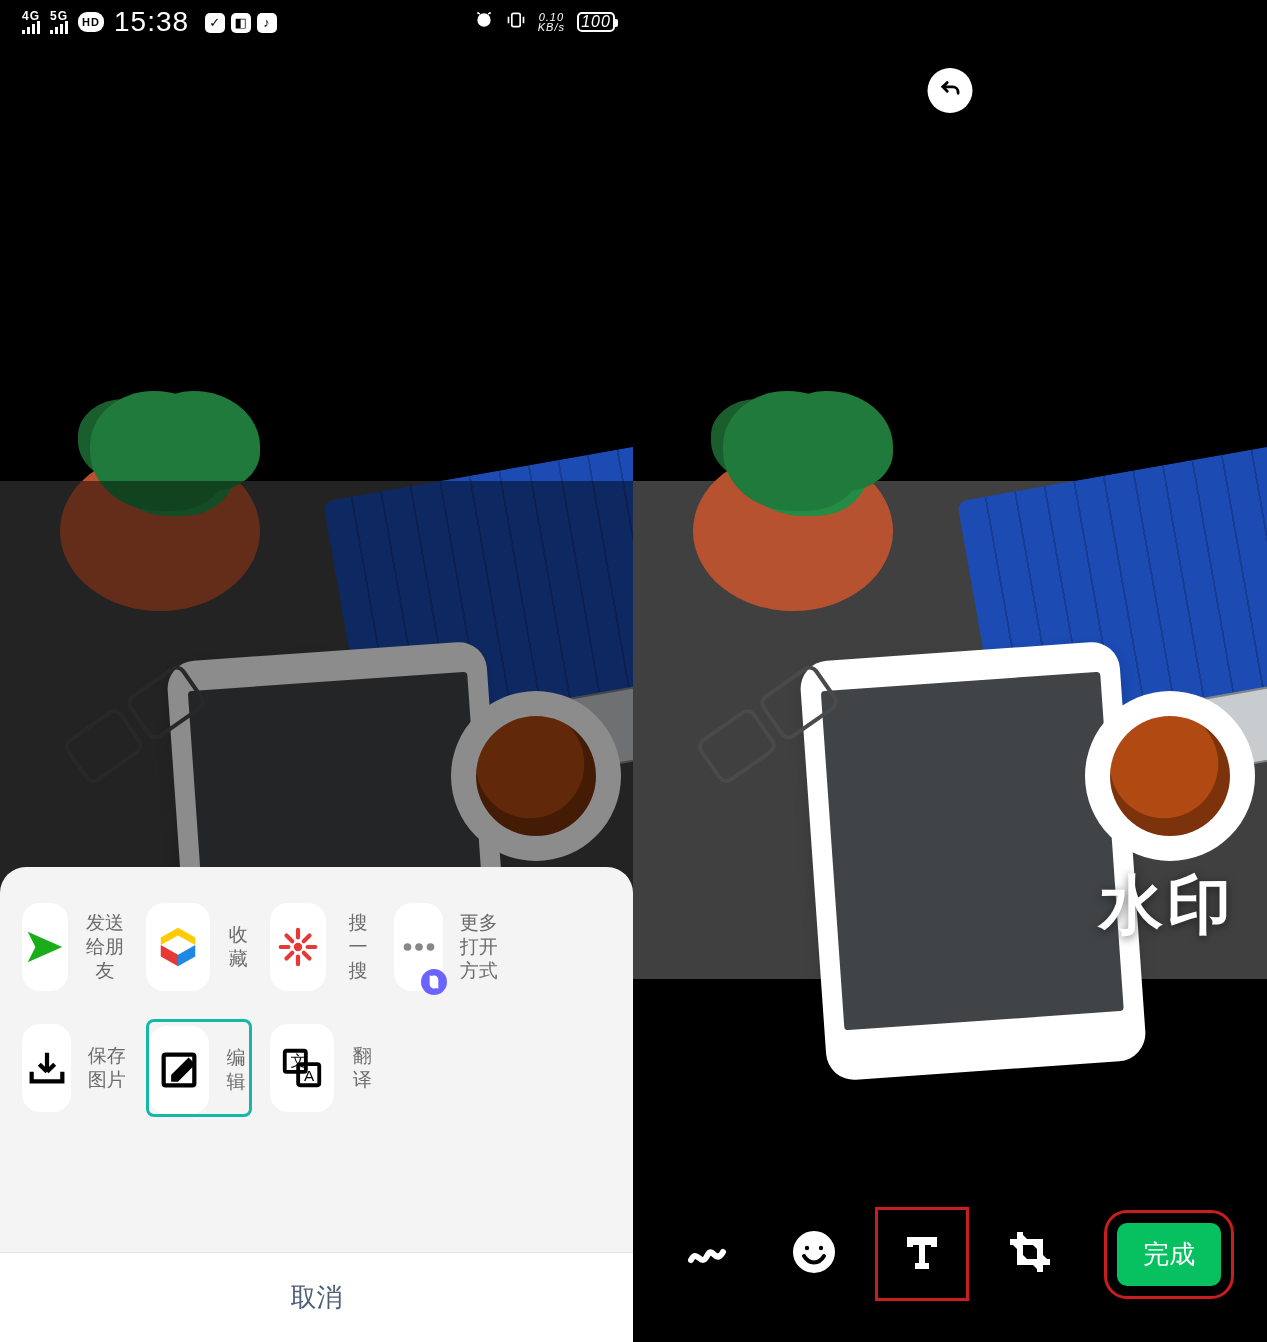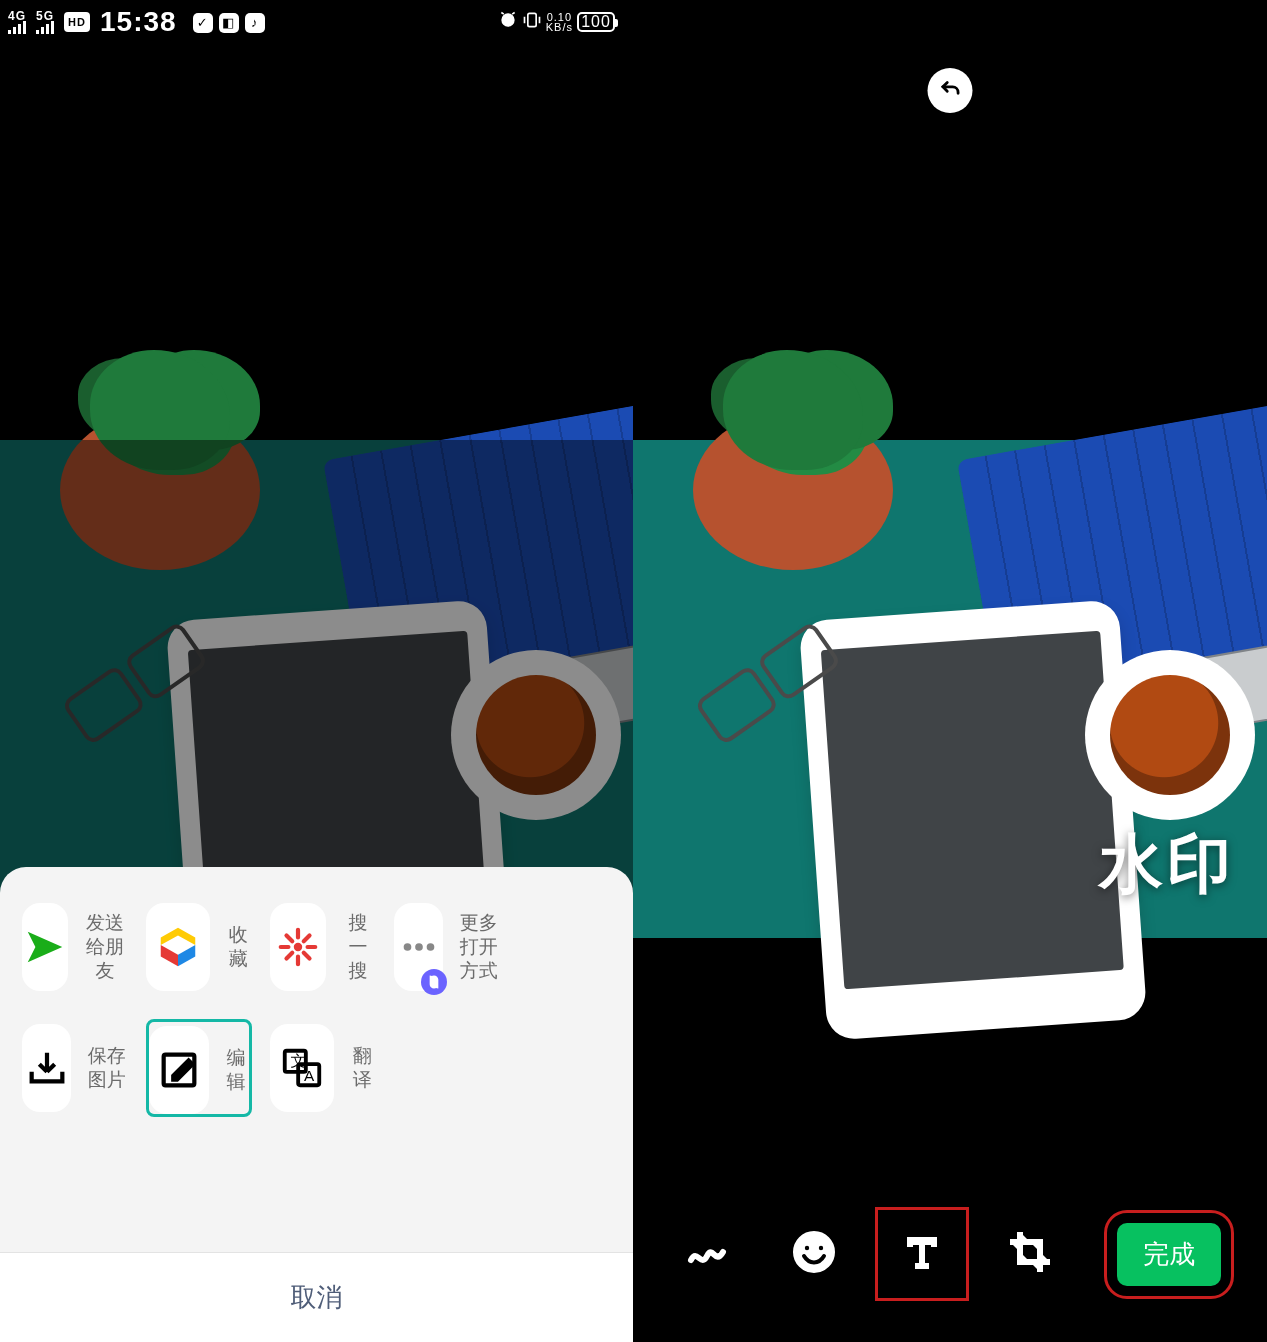--- a/index.html
+++ b/index.html
@@ -8,52 +8,52 @@
     background: #000;
     font-family: "PingFang SC", "Microsoft YaHei", Arial, sans-serif;
     overflow: hidden;
   }
   .canvas { position: relative; width: 1267px; height: 1342px; }
 
   
   .statusbar {
     position: absolute; left: 0; top: 0; width: 633px; height: 44px;
     color: #fff; font-size: 18px;
-    display: flex; align-items: center; padding: 0 8px;
+    display: flex; align-items: center; padding: 0 22px;
     letter-spacing: 1px;
   }
   .sb-left { display: flex; align-items: center; gap: 10px; }
   .sig {
     display: flex; flex-direction: column; align-items: center; line-height: 11px;
     font-size: 12px; font-weight: 600;
   }
   .bars {
     display: flex; gap: 2px; align-items: flex-end; height: 12px;
   }
   .bars span {
     width: 3px; background: #fff; display: inline-block;
   }
   .bars span:nth-child(1){height:4px}
   .bars span:nth-child(2){height:7px}
   .bars span:nth-child(3){height:10px}
   .bars span:nth-child(4){height:13px}
   .hd-badge {
     display:inline-flex;align-items:center;justify-content:center;
-    width:26px;height:20px;border-radius:4px;background:#fff;color:#000;
+    width:26px;height:20px;border-radius:9px;background:#fff;color:#000;
     font-size:11px;font-weight:700;
   }
-  .time { font-size: 28px; font-weight: 700; letter-spacing: 1px; }
+  .time { font-size: 28px; font-weight: 400; letter-spacing: 1px; }
   .mini-apps span{
     display:inline-flex;width:20px;height:20px;border-radius:5px;
     background:#fff;align-items:center;justify-content:center;margin-left:6px;
     color:#000;font-size:13px;
   }
   .sb-right {
     position:absolute; right:18px; top:0; height:44px;
-    display:flex; gap:4px; align-items:center;
+    display:flex; gap:12px; align-items:center;font-style:italic;
   }
   .kbs{font-size:11px;line-height:10px;text-align:center}
   .batt{
     width:38px;height:20px;border:2px solid #fff;border-radius:5px;
     display:flex;align-items:center;justify-content:center;font-size:16px;
     position:relative;
   }
   .batt::after{content:"";position:absolute;right:-5px;top:5px;width:3px;height:8px;background:#fff;border-radius:0 2px 2px 0;}
 
   
@@ -64,22 +64,22 @@
   
   .undo {
     position:absolute; left:50%; top:68px; transform:translateX(-50%);
     width:45px;height:45px;border-radius:50%;background:#fff;
     display:flex;align-items:center;justify-content:center;
   }
   .undo svg{width:26px;height:26px}
 
   
   .desk {
-    position:absolute; left:0; width:633px; top:440px; height:498px;
-    background:#0f766e;
+    position:absolute; left:0; width:633px; top:481px; height:498px;
+    background:#404040;
   }
   .desk.dim::after{
     content:"";position:absolute;inset:0;background:rgba(0,0,0,0.45);
   }
   .plant{
     position:absolute; left:60px; top:-30px; width:200px; height:160px;
     background:#b6522f; border-radius:50%;
   }
   .plant::before{
     content:"";position:absolute;left:30px;top:-60px;width:140px;height:120px;

